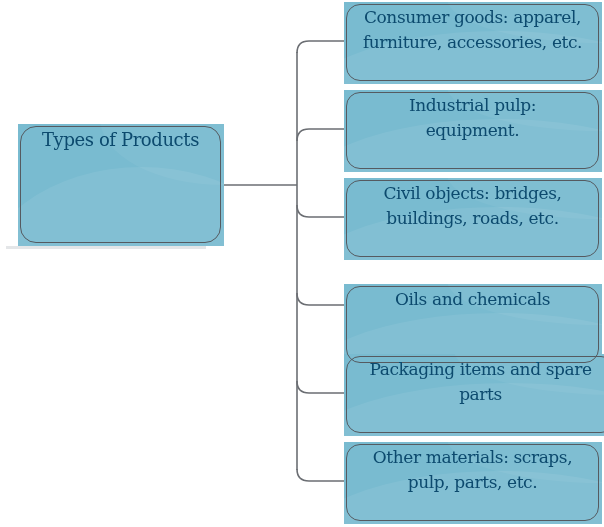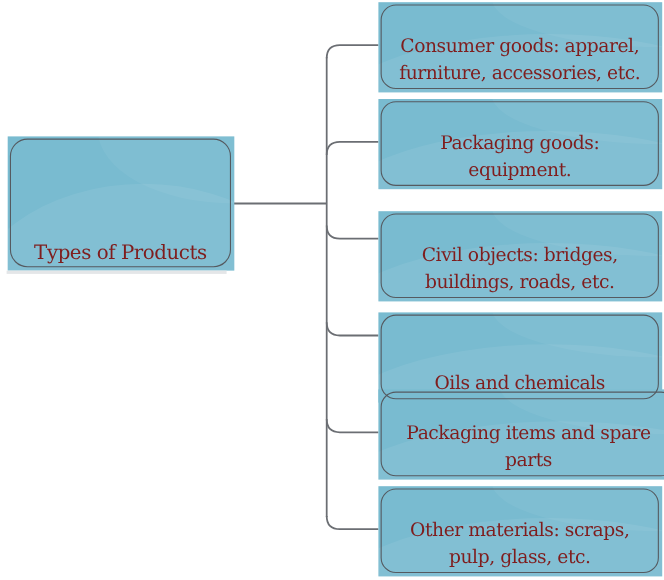--- a/index.html
+++ b/index.html
@@ -14,25 +14,25 @@
       content: ""; position: absolute; left: -20%; top: 35%; width: 160%; height: 200%;
       border-radius: 50%; background: rgba(255,255,255,0.07);
     }
     .box-bg::after {
       content: ""; position: absolute; left: 40%; top: -60%; width: 120%; height: 110%;
       border-radius: 50%; background: rgba(255,255,255,0.05);
     }
     .box {
       position: absolute; inset: 2px 3px 3px 2px;
       border: 1.5px solid #555a60; border-radius: 14px;
-      display: flex; align-items: flex-end; justify-content: center; text-align: center;
-      color: #7f1d1d; z-index: 1;
+      display: flex; align-items: flex-start; justify-content: center; text-align: center;
+      color: #0c4a6e; z-index: 1;
     }
     .box span { display: block; line-height: 25px; letter-spacing: -0.4px; }
-    .root { left: 7px; top: 124px; width: 206px; height: 122px; }
+    .root { left: 18px; top: 124px; width: 206px; height: 122px; }
     .root .box { font-size: 18px; border-radius: 16px; }
     .leaf { left: 344px; width: 258px; height: 82px; }
     .leaf .box { font-size: 17px; padding: 0 6px; }
     .shadow { position: absolute; height: 3px; background: #e4e6e8; }
     svg.connectors { position: absolute; left: 0; top: 0; }
   </style>
 </head>
 <body>
 
 <svg class="connectors" width="604" height="527">
@@ -55,35 +55,35 @@
 </div>
 <div class="shadow" style="left:6px; top:246px; width:200px;"></div>
 
 <div class="box-bg leaf" style="top:2px;">
   <div class="box">
     <span>Consumer goods: apparel, furniture, accessories, etc.</span>
   </div>
 </div>
 <div class="box-bg leaf" style="top:90px;">
   <div class="box">
-    <span style="padding:0 40px;">Packaging goods: equipment.</span>
+    <span style="padding:0 40px;">Industrial pulp: equipment.</span>
   </div>
 </div>
-<div class="box-bg leaf" style="top:192px;">
+<div class="box-bg leaf" style="top:178px;">
   <div class="box">
     <span style="padding:0 12px;">Civil objects: bridges, buildings, roads, etc.</span>
   </div>
 </div>
 <div class="box-bg leaf" style="top:284px;">
   <div class="box">
     <span>Oils and chemicals</span>
   </div>
 </div>
 <div class="box-bg leaf" style="top:354px;padding-left:16px;">
   <div class="box">
     <span>Packaging items and spare parts</span>
   </div>
 </div>
 <div class="box-bg leaf" style="top:442px;">
   <div class="box">
-    <span style="padding:0 14px;">Other materials: scraps, pulp, glass, etc.</span>
+    <span style="padding:0 14px;">Other materials: scraps, pulp, parts, etc.</span>
   </div>
 </div>
 
 </body></html>

